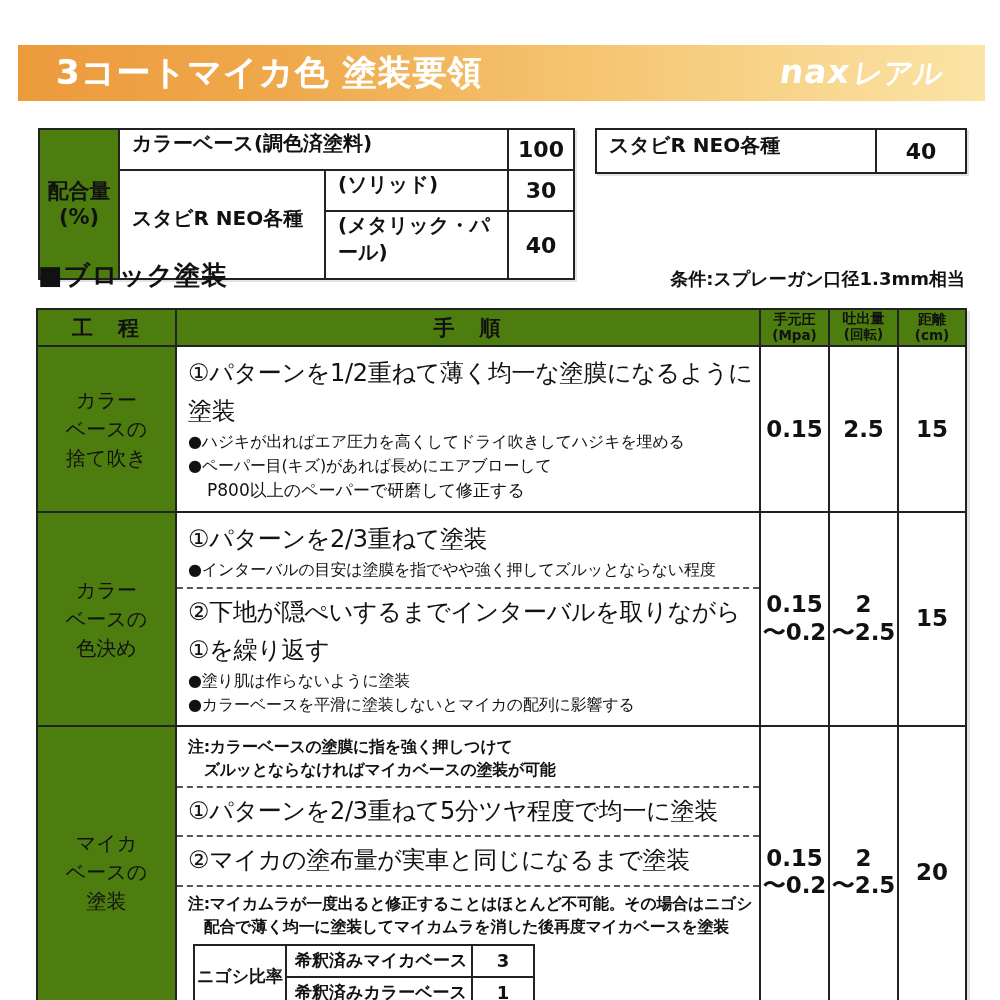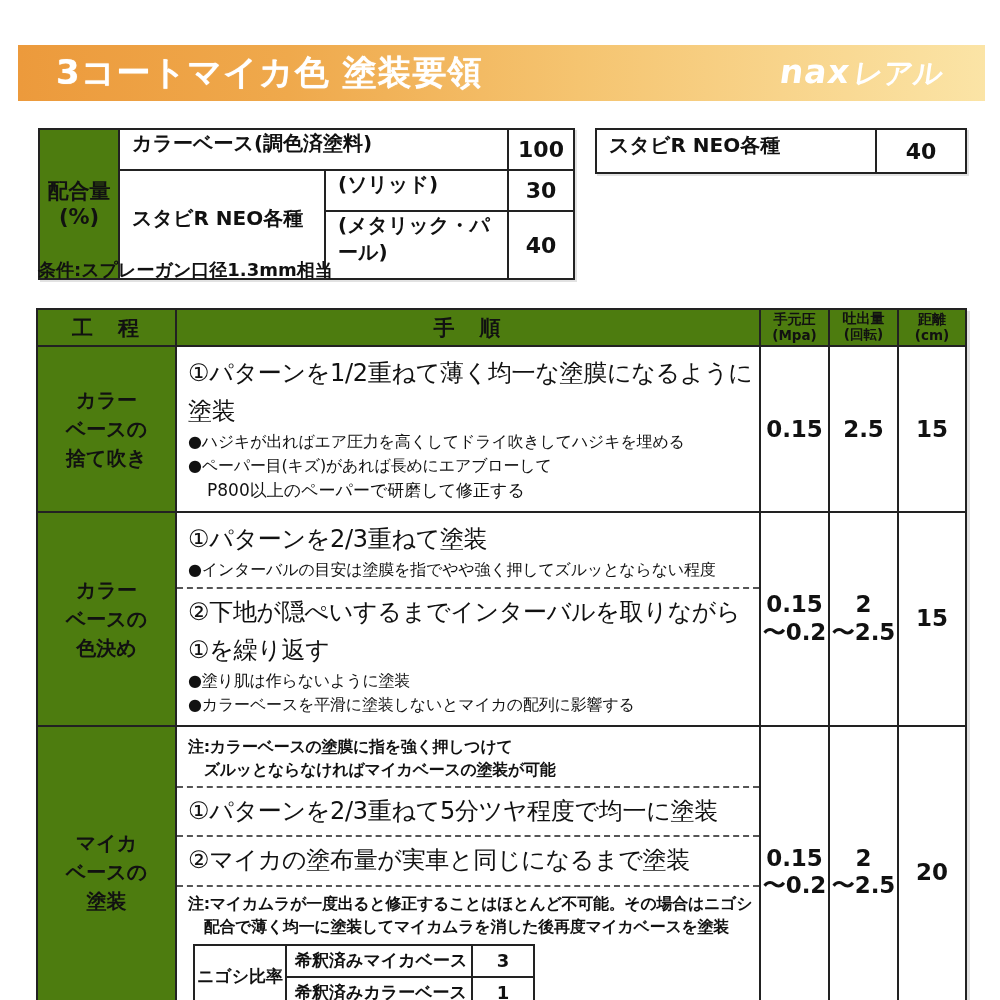--- a/index.html
+++ b/index.html
@@ -44,21 +44,21 @@
   .sect-note { font-size:18px; font-weight:bold; padding-bottom:2px; }
 
   
   .main { position:absolute; left:36px; top:308px; width:929px; box-shadow:3px 3px 0 rgba(190,190,190,.45); }
   .main th { border:2px solid #222; box-sizing:border-box; }
   .hd-cell { text-align:center; vertical-align:middle; font-weight:bold; }
   .hd-big { font-size:21px; letter-spacing:2px; }
   .hd-small { font-size:14px; line-height:1.1; }
   .hd-unit { font-size:13.5px; font-weight:bold; }
   .proc {
-    text-align:center; vertical-align:middle; font-weight:bold;
+    text-align:center; vertical-align:middle; font-weight:normal;
     font-size:20px; line-height:1.45; white-space:pre-line;
   }
   .proc-sm { font-size:19px; }
   .steps { vertical-align:middle; padding:8px 0 8px 0; }
   .line  { padding-left:11px; }
   .step  { font-size:24px; line-height:1.55; letter-spacing:-0.3px; }
   .bullet{ font-size:16px;   line-height:1.5;  letter-spacing:-0.2px; }
   .cont  { font-size:17px;   line-height:1.5;  padding-left:30px; }
   .note  { font-size:16px; font-weight:bold; line-height:1.45; white-space:pre-line; letter-spacing:-0.3px; }
   .dash  { border-top:2px dashed #555; height:0; margin:5px 0; }
@@ -118,20 +118,21 @@
       </colgroup>
     <tbody>
     <tr style="height:44px">
       <td class="mix-label">スタビR NEO各種</td>
       <td class="mix-val">40</td>
     </tr>
   </tbody>
     </table>
 
   <div class="sect">
+    <div class="sect-h">■ブロック塗装</div>
     <div class="sect-note">条件:スプレーガン口径1.3mm相当</div>
   </div>
 
   <table class="main">
     <colgroup>
         <col style="width:139px">
         <col style="width:584px">
         <col style="width:69px">
         <col style="width:69px">
         <col style="width:68px">

